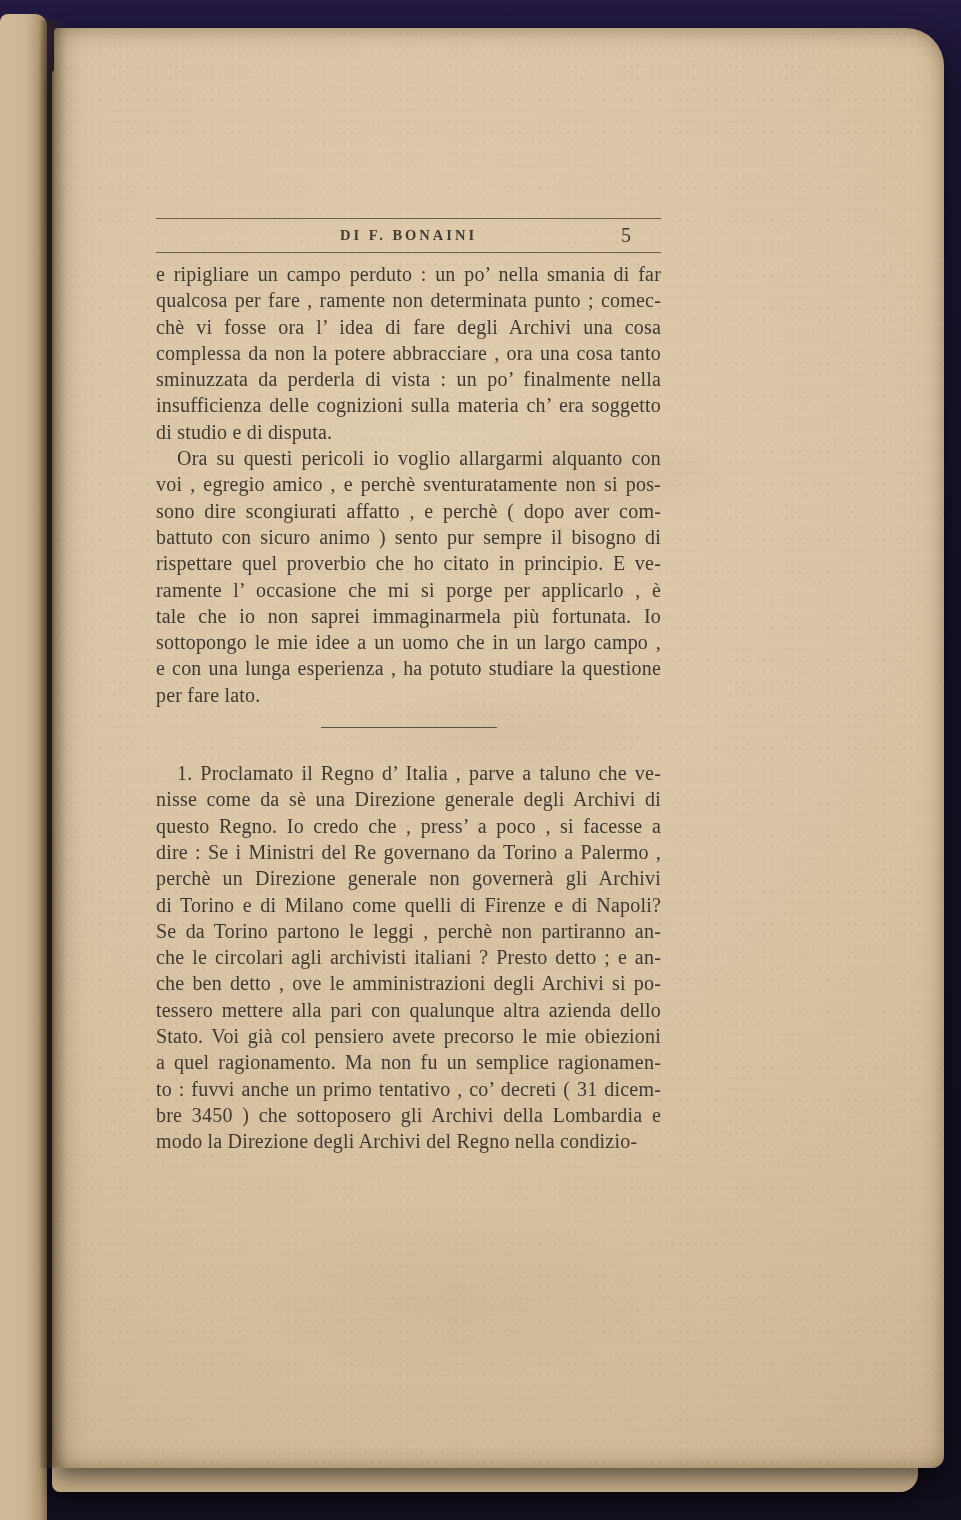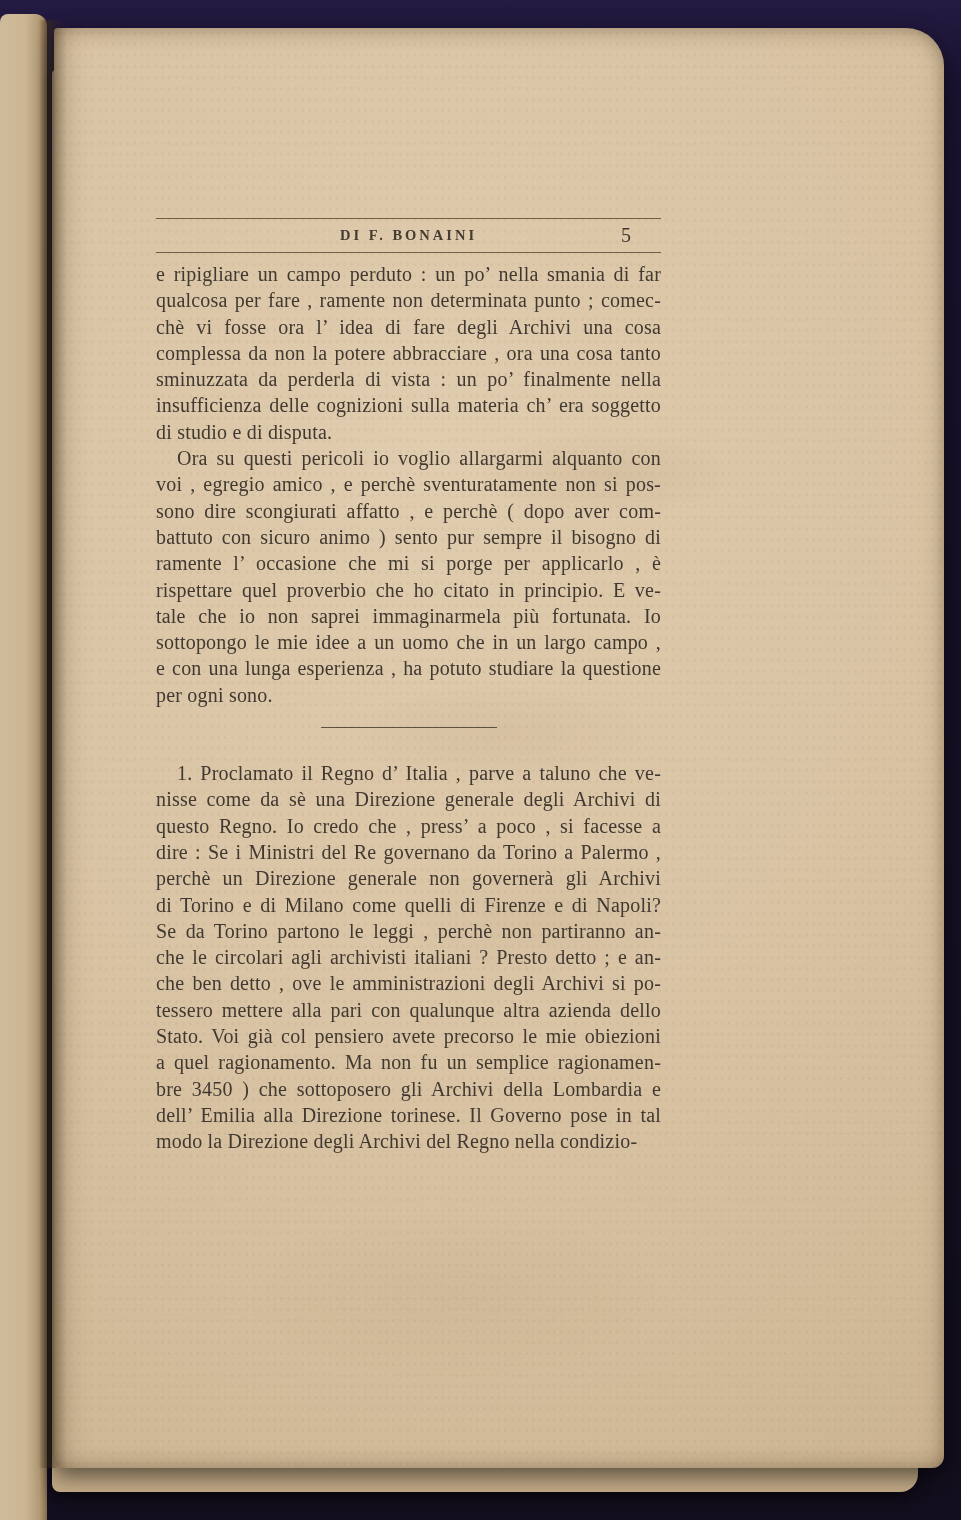--- a/index.html
+++ b/index.html
@@ -135,42 +135,42 @@
           <div class="jline">complessa da non la potere abbracciare , ora una cosa tanto</div>
           <div class="jline">sminuzzata da perderla di vista : un po’ finalmente nella</div>
           <div class="jline">insufficienza delle cognizioni sulla materia ch’ era soggetto</div>
           <div class="jline line-last">di studio e di disputa.</div>
         </div>
         <div class="paragraph">
           <div class="jline indent">Ora su questi pericoli io voglio allargarmi alquanto con</div>
           <div class="jline">voi , egregio amico , e perchè sventuratamente non si pos-</div>
           <div class="jline">sono dire scongiurati affatto , e perchè ( dopo aver com-</div>
           <div class="jline">battuto con sicuro animo ) sento pur sempre il bisogno di</div>
+          <div class="jline">rispettare quel proverbio che ho citato in principio. E ve-</div>
           <div class="jline">ramente l’ occasione che mi si porge per applicarlo , è</div>
-          <div class="jline">rispettare quel proverbio che ho citato in principio. E ve-</div>
           <div class="jline">tale che io non saprei immaginarmela più fortunata. Io</div>
           <div class="jline">sottopongo le mie idee a un uomo che in un largo campo ,</div>
           <div class="jline">e con una lunga esperienza , ha potuto studiare la questione</div>
-          <div class="jline line-last">per ogni sono.</div>
+          <div class="jline line-last">per fare lato.</div>
         </div>
         <div class="section-divider"></div>
         <div class="paragraph">
           <div class="jline indent">1. Proclamato il Regno d’ Italia , parve a taluno che ve-</div>
           <div class="jline">nisse come da sè una Direzione generale degli Archivi di</div>
           <div class="jline">questo Regno. Io credo che , press’ a poco , si facesse a</div>
           <div class="jline">dire : Se i Ministri del Re governano da Torino a Palermo ,</div>
           <div class="jline">perchè un Direzione generale non governerà gli Archivi</div>
           <div class="jline">di Torino e di Milano come quelli di Firenze e di Napoli?</div>
           <div class="jline">Se da Torino partono le leggi , perchè non partiranno an-</div>
           <div class="jline">che le circolari agli archivisti italiani ? Presto detto ; e an-</div>
           <div class="jline">che ben detto , ove le amministrazioni degli Archivi si po-</div>
           <div class="jline">tessero mettere alla pari con qualunque altra azienda dello</div>
           <div class="jline">Stato. Voi già col pensiero avete precorso le mie obiezioni</div>
           <div class="jline">a quel ragionamento. Ma non fu un semplice ragionamen-</div>
+          <div class="jline">to : fuvvi anche un primo tentativo , co’ decreti ( 31 dicem-</div>
           <div class="jline">bre 3450 ) che sottoposero gli Archivi della Lombardia e</div>
-          <div class="jline">dell’ Emilia alla Direzione torinese. Il Governo pose in tal</div>
           <div class="jline line-last">modo la Direzione degli Archivi del Regno nella condizio-</div>
         </div>
       </div>
   </div>
 </div>
 
 <div class="gutter-shadow"></div>
 
 </body></html>

